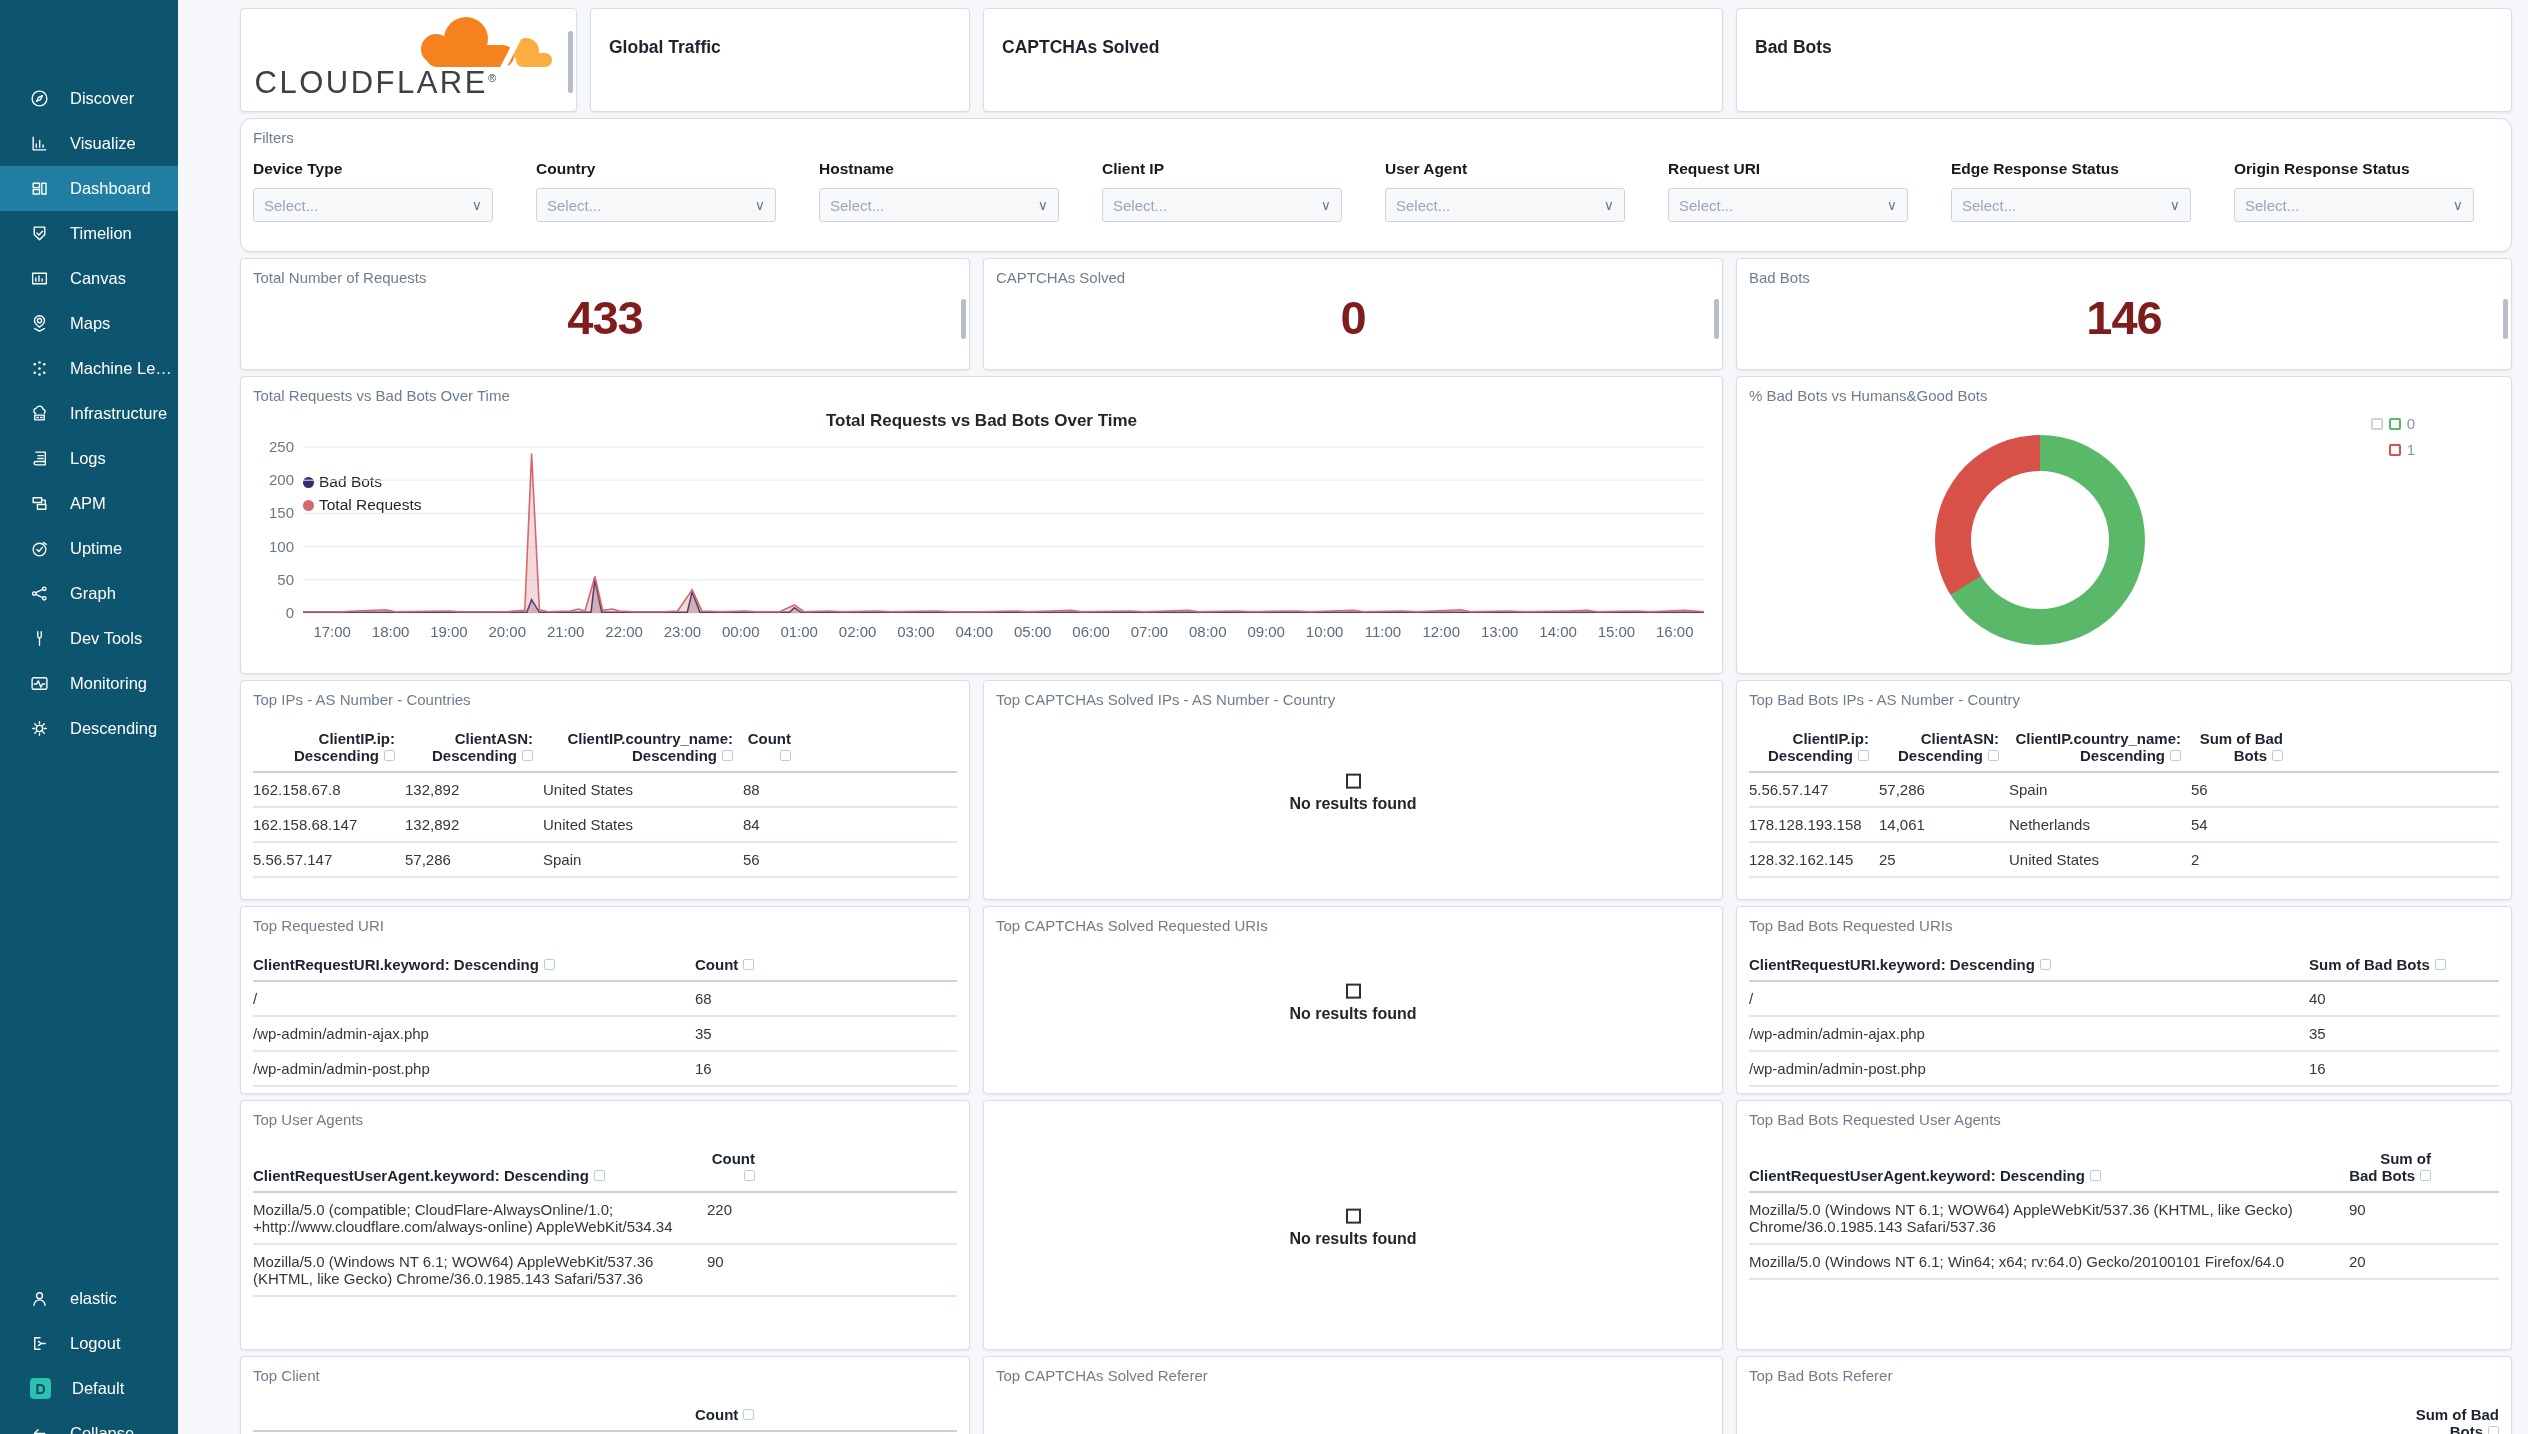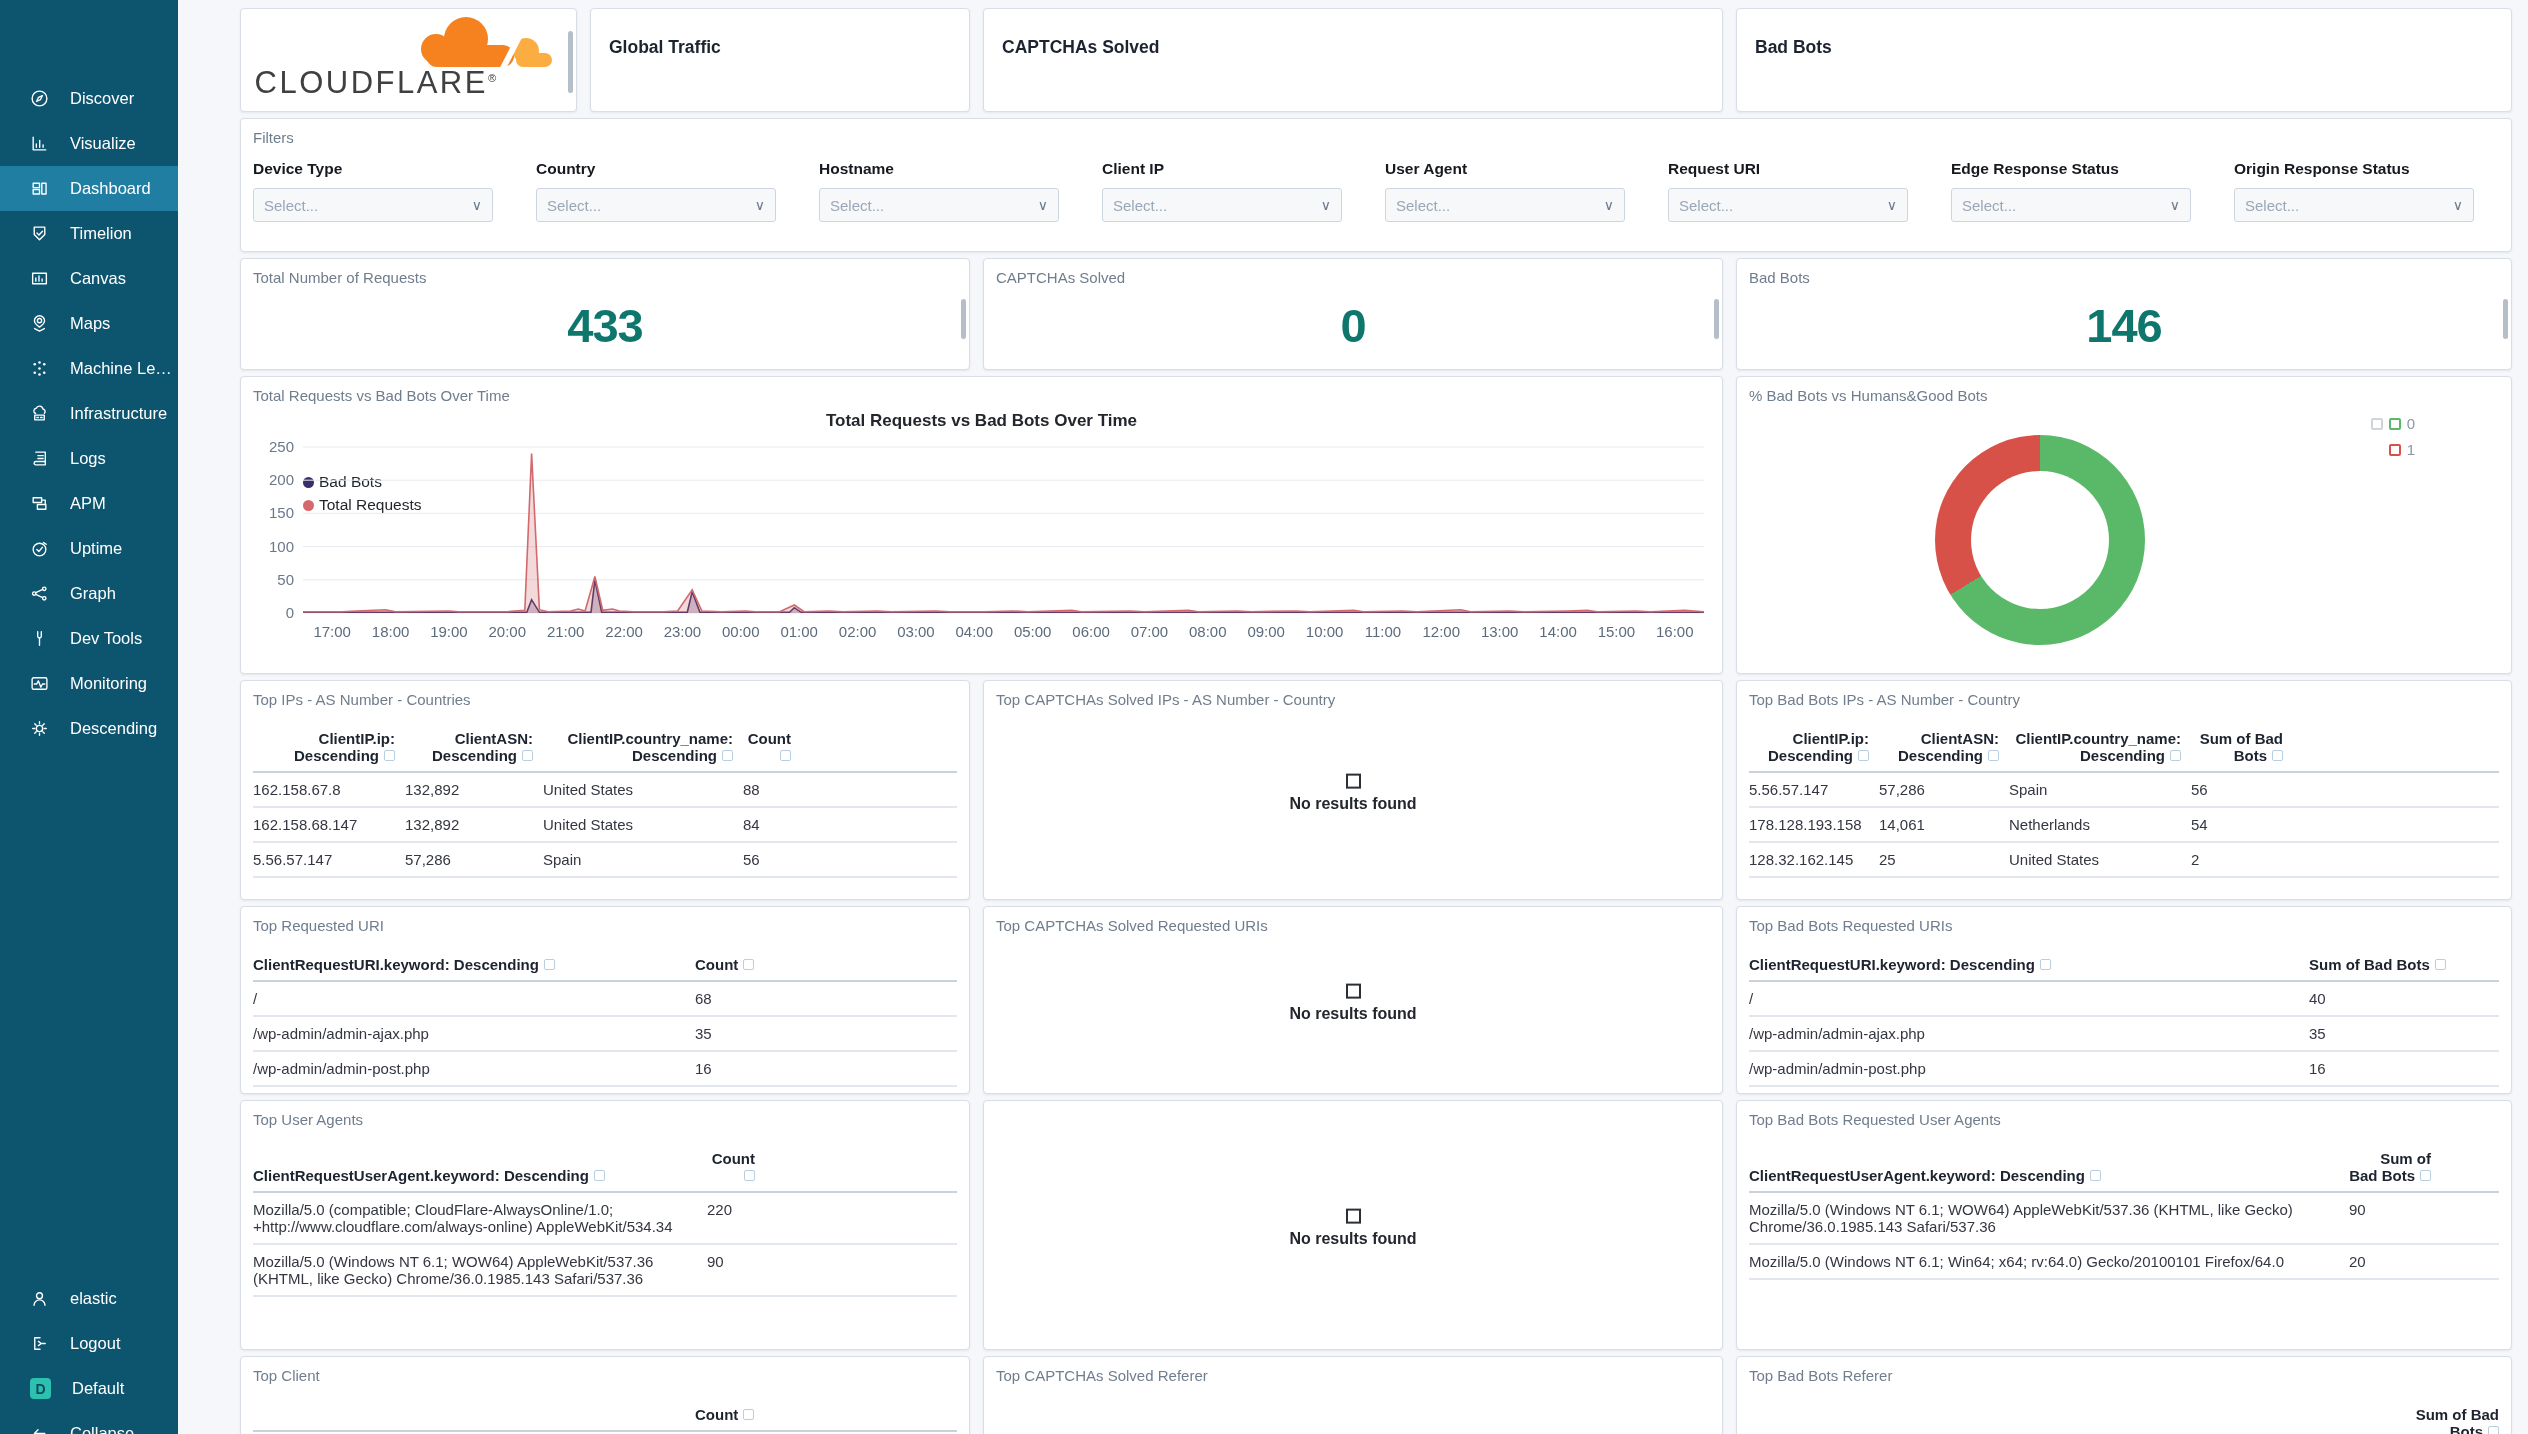--- a/index.html
+++ b/index.html
@@ -31,31 +31,31 @@
   .logo-panel { width:337px; display:flex; align-items:center; justify-content:center; }
   .logo-panel .panel-scrollbar { top:22px; height:62px; }
   .w-gt { width:380px; }
   .head-panel h3 { font-size:17.5px; font-weight:bold; color:#1d2430; padding:28px 0 0 18px; }
   .cf-logo { position:relative; width:312px; height:94px; }
   .cf-word { position:absolute; left:2px; bottom:6px; font-size:31px; font-weight:normal; letter-spacing:2.5px; color:#3f4042; }
   .cf-reg { font-size:11px; vertical-align:super; letter-spacing:0; }
   .cf-cloud { position:absolute; top:2px; right:6px; }
 
   
-  .filters-panel { height:134px; width:2280px; }
+  .filters-panel { height:134px; width:2280px;border-radius:11px; }
   #filters-row { display:flex; gap:43px; padding:14px 0 0 12px; }
   .filter-group { width:240px; }
   .filter-label { display:block; font-weight:bold; font-size:15.5px; color:#16191f; margin-bottom:10px; }
   .select { height:34px; background:#f6f8fa; border:1px solid #cdd6e0; border-radius:3px; display:flex; align-items:center; justify-content:space-between; padding:0 10px; cursor:pointer;gap:24px; }
   .select-ph { color:#9aa7b8; font-size:15px; }
   .chev { color:#6d7b8c; font-size:14px; line-height:10px; }
 
   
   .metric-panel { height:112px; }
-  .metric-value { text-align:center; font-size:47px; font-weight:bold; color:#0f766e; letter-spacing:-1px; margin-top:12px; }
+  .metric-value { text-align:center; font-size:47px; font-weight:bold; color:#7f1d1d; letter-spacing:-1px; margin-top:4px; }
 
   
   .chart-panel { height:298px; }
   .chart-big-title { position:absolute; top:34px; left:0; right:0; text-align:center; font-weight:bold; font-size:17px; color:#23262c; }
   #line-svg { position:absolute; top:62px; left:14px; }
   .grid { stroke:#e7ebf0; stroke-width:1; }
   .ytick { fill:#6a7888; font-size:15px; text-anchor:end; }
   .xtick { fill:#5c6b7c; font-size:15px; text-anchor:middle; }
   .legend { position:absolute; left:62px; top:96px; display:flex; flex-direction:column; gap:5px; }
   .legend-row { display:flex; align-items:center; gap:5px; font-size:15.5px; color:#23262c; cursor:pointer; }

